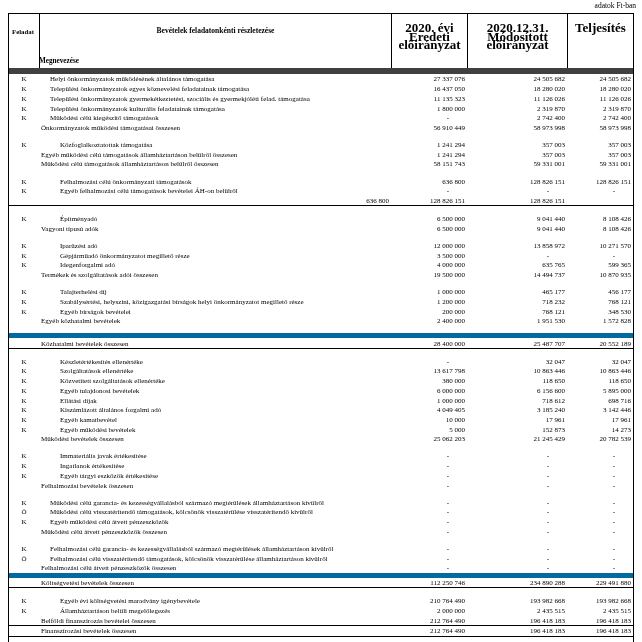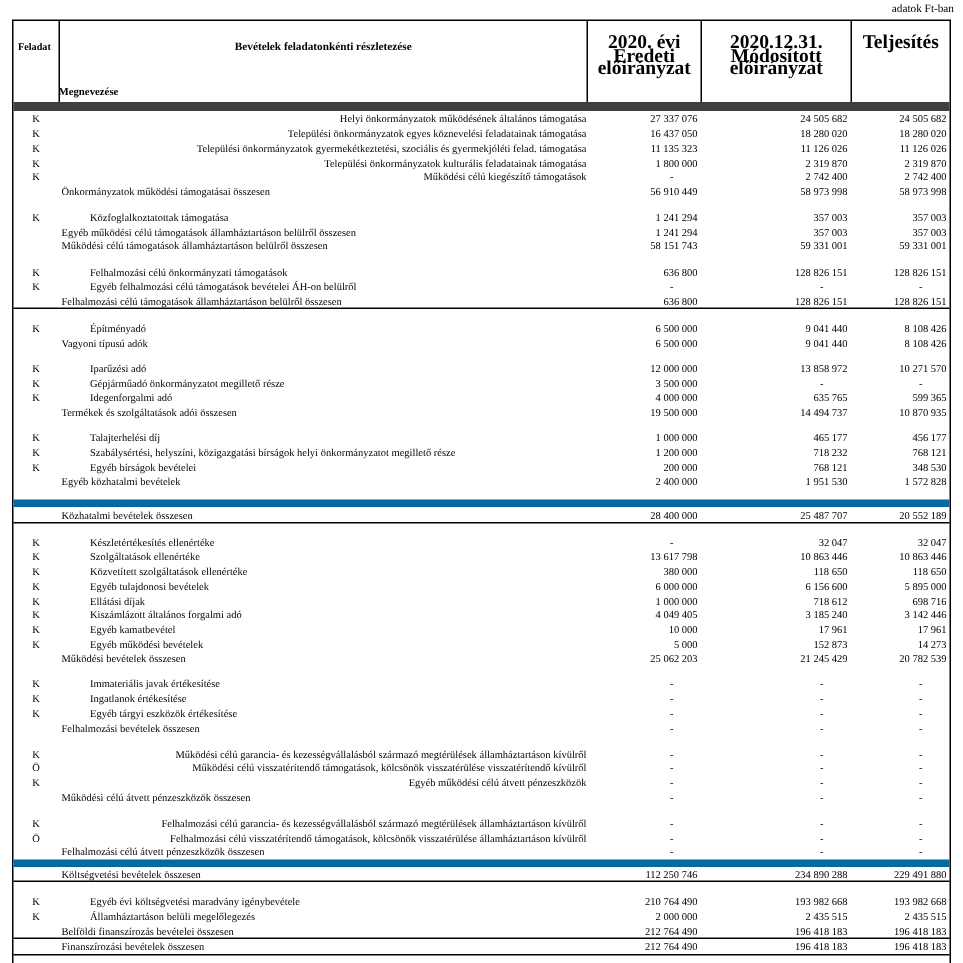--- a/index.html
+++ b/index.html
@@ -20,21 +20,21 @@
   
   .row{display:grid;grid-template-columns:30px 352px 76px 100px 1fr;min-height:9.7px;
        align-items:end;font-size:7px;line-height:8.2px;white-space:nowrap;}
   .row.bold{font-weight:normal;}
   .row.gap{margin-top:7.5px;}
   .row.line-top{border-top:5px solid #0369a1;}
   .row.line-bottom{border-bottom:1px solid #000;}
   .cell-f{text-align:center;}
   .cell-label{overflow:hidden;}
   .cell-label.ind0{padding-left:2px;}
-  .cell-label.ind1{padding-left:11px;text-align:right;}
+  .cell-label.ind1{padding-left:11px;}
   .cell-label.ind2{padding-left:21px;}
   .cell-v{text-align:right;padding-right:2px;}
   .cell-v.dash{padding-right:18px;}
   .caps{letter-spacing:0.2px;}
 </style>
 </head>
 <body>
 
 <div class="sheet">
   <div class="ft-note">adatok Ft-ban</div>
@@ -121,21 +121,20 @@
   </div>
         <div class="row">
     <div class="cell-f">K</div>
     <div class="cell-label ind2">Egyéb felhalmozási célú támogatások bevételei ÁH-on belülről</div>
     <div class="cell-v dash">-</div>
     <div class="cell-v dash">-</div>
     <div class="cell-v dash">-</div>
   </div>
         <div class="row bold line-bottom">
     <div class="cell-f"></div>
-    <div class="cell-label ind0">Felhalmozási célú támogatások államháztartáson belülről összesen</div>
     <div class="cell-v">636 800</div>
     <div class="cell-v">128 826 151</div>
     <div class="cell-v">128 826 151</div>
   </div>
         <div class="row gap">
     <div class="cell-f">K</div>
     <div class="cell-label ind2">Építményadó</div>
     <div class="cell-v">6 500 000</div>
     <div class="cell-v">9 041 440</div>
     <div class="cell-v">8 108 426</div>

